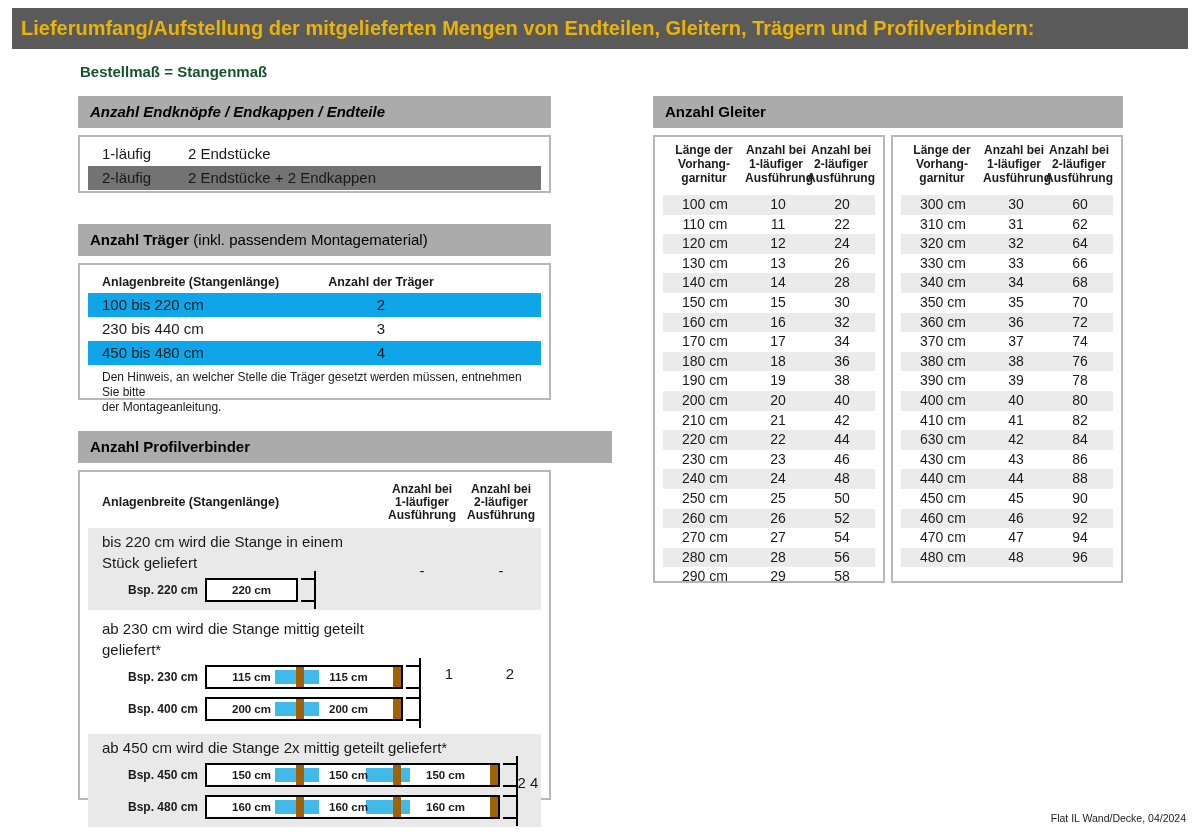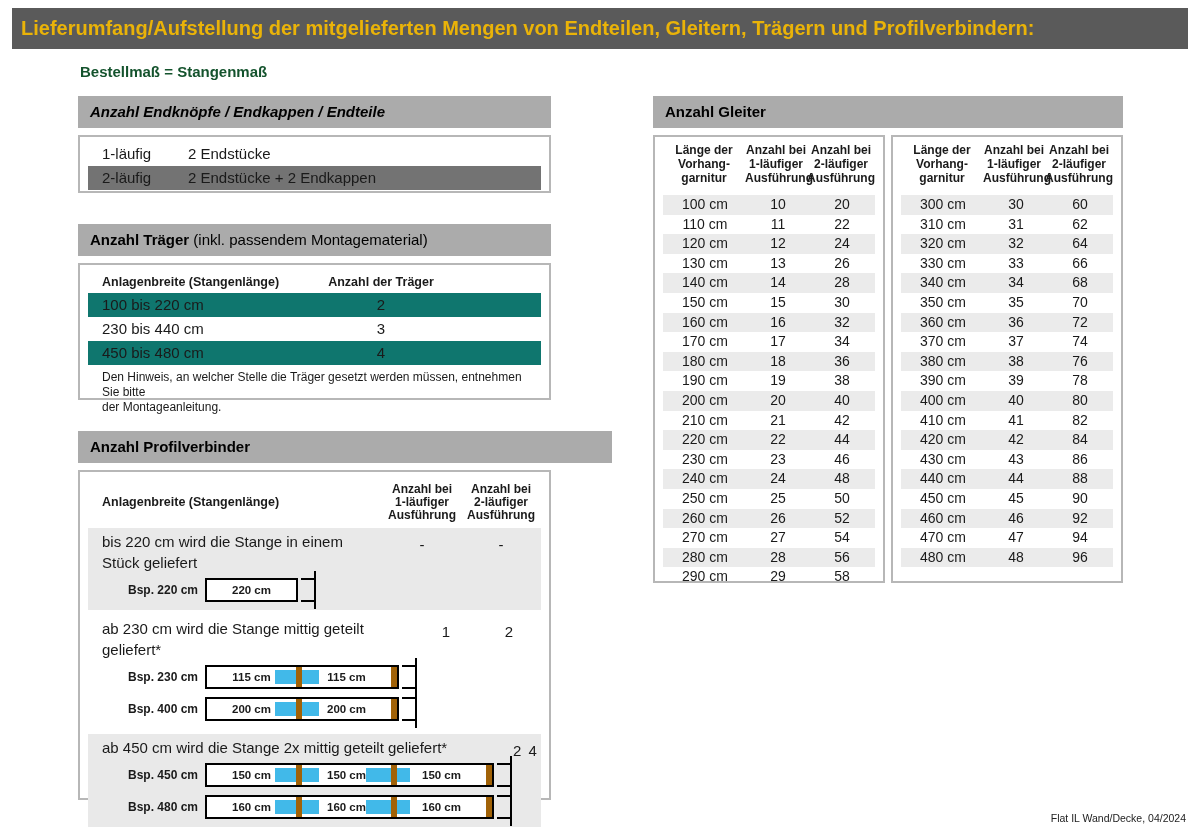--- a/index.html
+++ b/index.html
@@ -27,39 +27,39 @@
   
   #ep-box{left:78px;top:135px;width:473px;height:58px;padding:5px 8px;}
   .ep-row{display:flex;height:24px;line-height:24px;font-size:15px;}
   .ep-row.shade{background:#737373;}
   .ep-c1{width:86px;padding-left:14px;}
 
   
   #t2-box{left:78px;top:263px;width:473px;height:137px;padding:6px 8px;}
   .t2-head{display:flex;height:22px;line-height:22px;font-size:12.5px;font-weight:bold;}
   .t2-row{display:flex;height:24px;line-height:24px;font-size:15px;}
-  .t2-row.shade{background:#0f766e;}
+  .t2-row.shade{background:#0ea5e9;}
   .t2-c1{flex:1;padding-left:14px;}
   .t2-c2{width:200px;margin-right:60px;text-align:center;}
   .t2-note{font-size:12px;line-height:15px;padding:5px 0 0 14px;}
 
   
   #pv-box{left:78px;top:470px;width:473px;height:330px;padding:4px 8px;}
   .pv-head{display:flex;align-items:center;height:52px;}
   .pv-h1{flex:1;font-size:12.5px;font-weight:bold;padding-left:14px;}
   .pv-hc{width:78px;text-align:center;font-size:12px;font-weight:bold;line-height:13px;white-space:pre-line;margin-right:1px;}
-  .pv-group{display:flex;align-items:flex-start;padding:3px 0;margin-bottom:5px;}
+  .pv-group{display:flex;align-items:center;padding:3px 0;margin-bottom:5px;}
   .pv-group.shade{background:#e9e9e9;}
   .pv-left{flex:1;}
   .pv-statement{font-size:15px;line-height:21px;padding-left:14px;}
   .pv-count{width:78px;text-align:center;font-size:15px;line-height:21px;margin-right:1px;padding-top:3px;}
   .diag{display:flex;align-items:center;height:30px;margin:2px 0;}
   .bsp{width:66px;margin-left:40px;margin-right:11px;font-size:12px;font-weight:bold;white-space:nowrap;}
   .rod{position:relative;display:flex;height:24px;border:2px solid #000;background:#fff;box-sizing:border-box;}
-  .seg{position:relative;z-index:2;width:89px;border-right:6px solid #a16207;display:flex;
+  .seg{position:relative;z-index:2;width:89px;border-right:8px solid #a16207;display:flex;
     align-items:center;justify-content:center;font-size:11.5px;font-weight:bold;background:transparent;}
   .seg:last-child{border-right:none;}
   .conn{position:absolute;z-index:1;top:3px;width:44px;height:14px;background:#41b9e9;}
   .bracket{width:13px;height:24px;border-top:2px solid #000;border-bottom:2px solid #000;
     margin-left:3px;position:relative;box-sizing:border-box;}
   .bracket::after{content:"";position:absolute;right:-2px;top:-9px;width:2px;height:38px;background:#000;}
   .pv-footnote{font-size:12px;line-height:16px;padding:3px 4px 0 6px;}
 
   
   .gbox{width:232px;height:448px;padding:6px 8px;}
@@ -390,21 +390,21 @@
         <div class="gc1">400 cm</div>
         <div class="gc2">40</div>
         <div class="gc3">80</div>
       </div>
       <div class="grow">
         <div class="gc1">410 cm</div>
         <div class="gc2">41</div>
         <div class="gc3">82</div>
       </div>
       <div class="grow shade">
-        <div class="gc1">420 cm</div>
+        <div class="gc1">630 cm</div>
         <div class="gc2">42</div>
         <div class="gc3">84</div>
       </div>
       <div class="grow">
         <div class="gc1">430 cm</div>
         <div class="gc2">43</div>
         <div class="gc3">86</div>
       </div>
       <div class="grow shade">
         <div class="gc1">440 cm</div>

